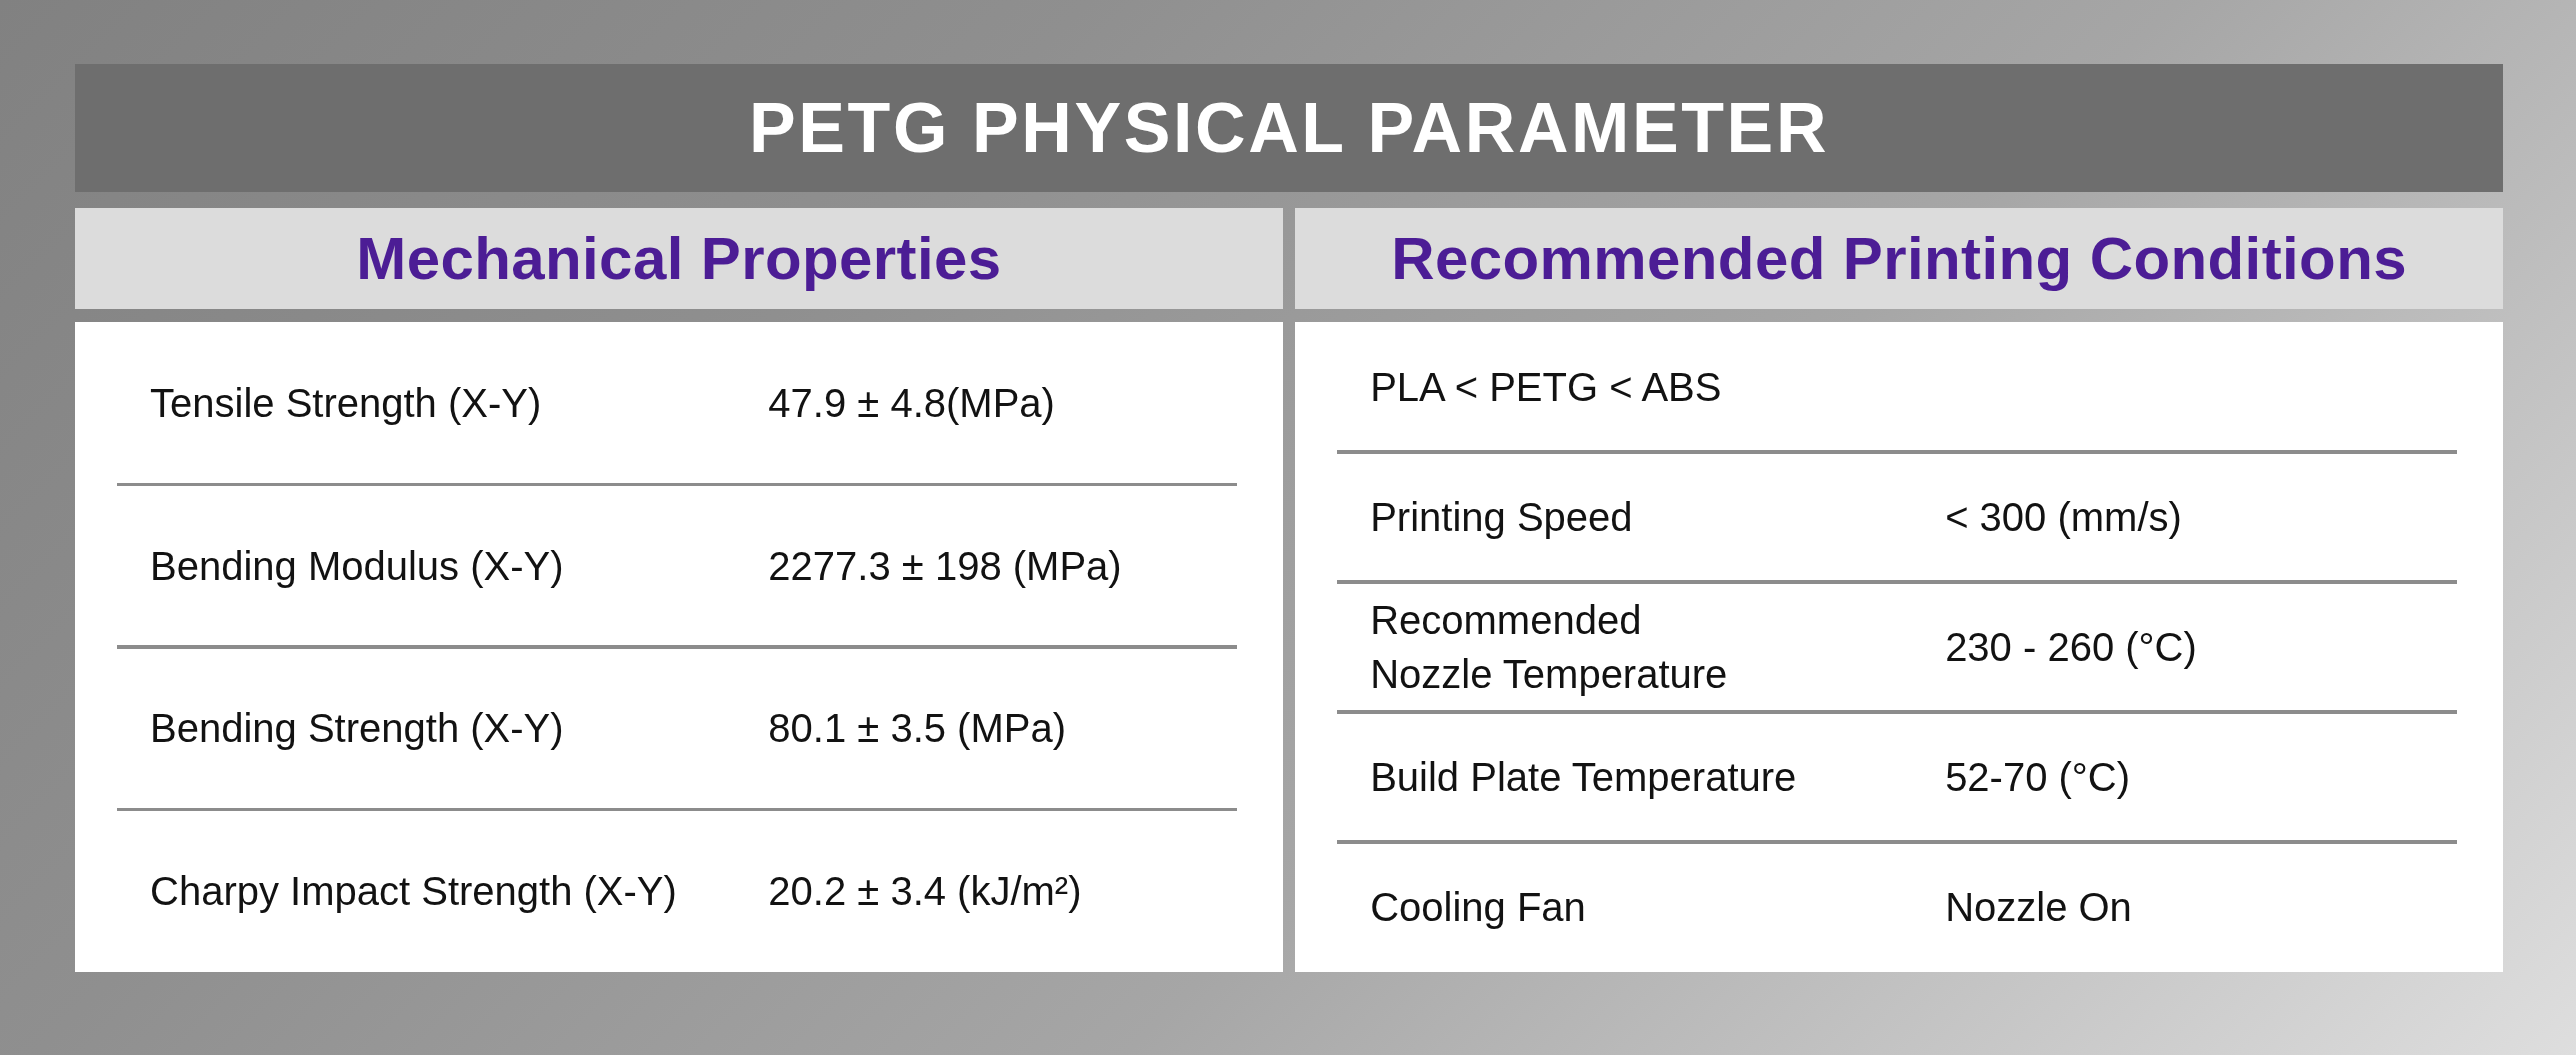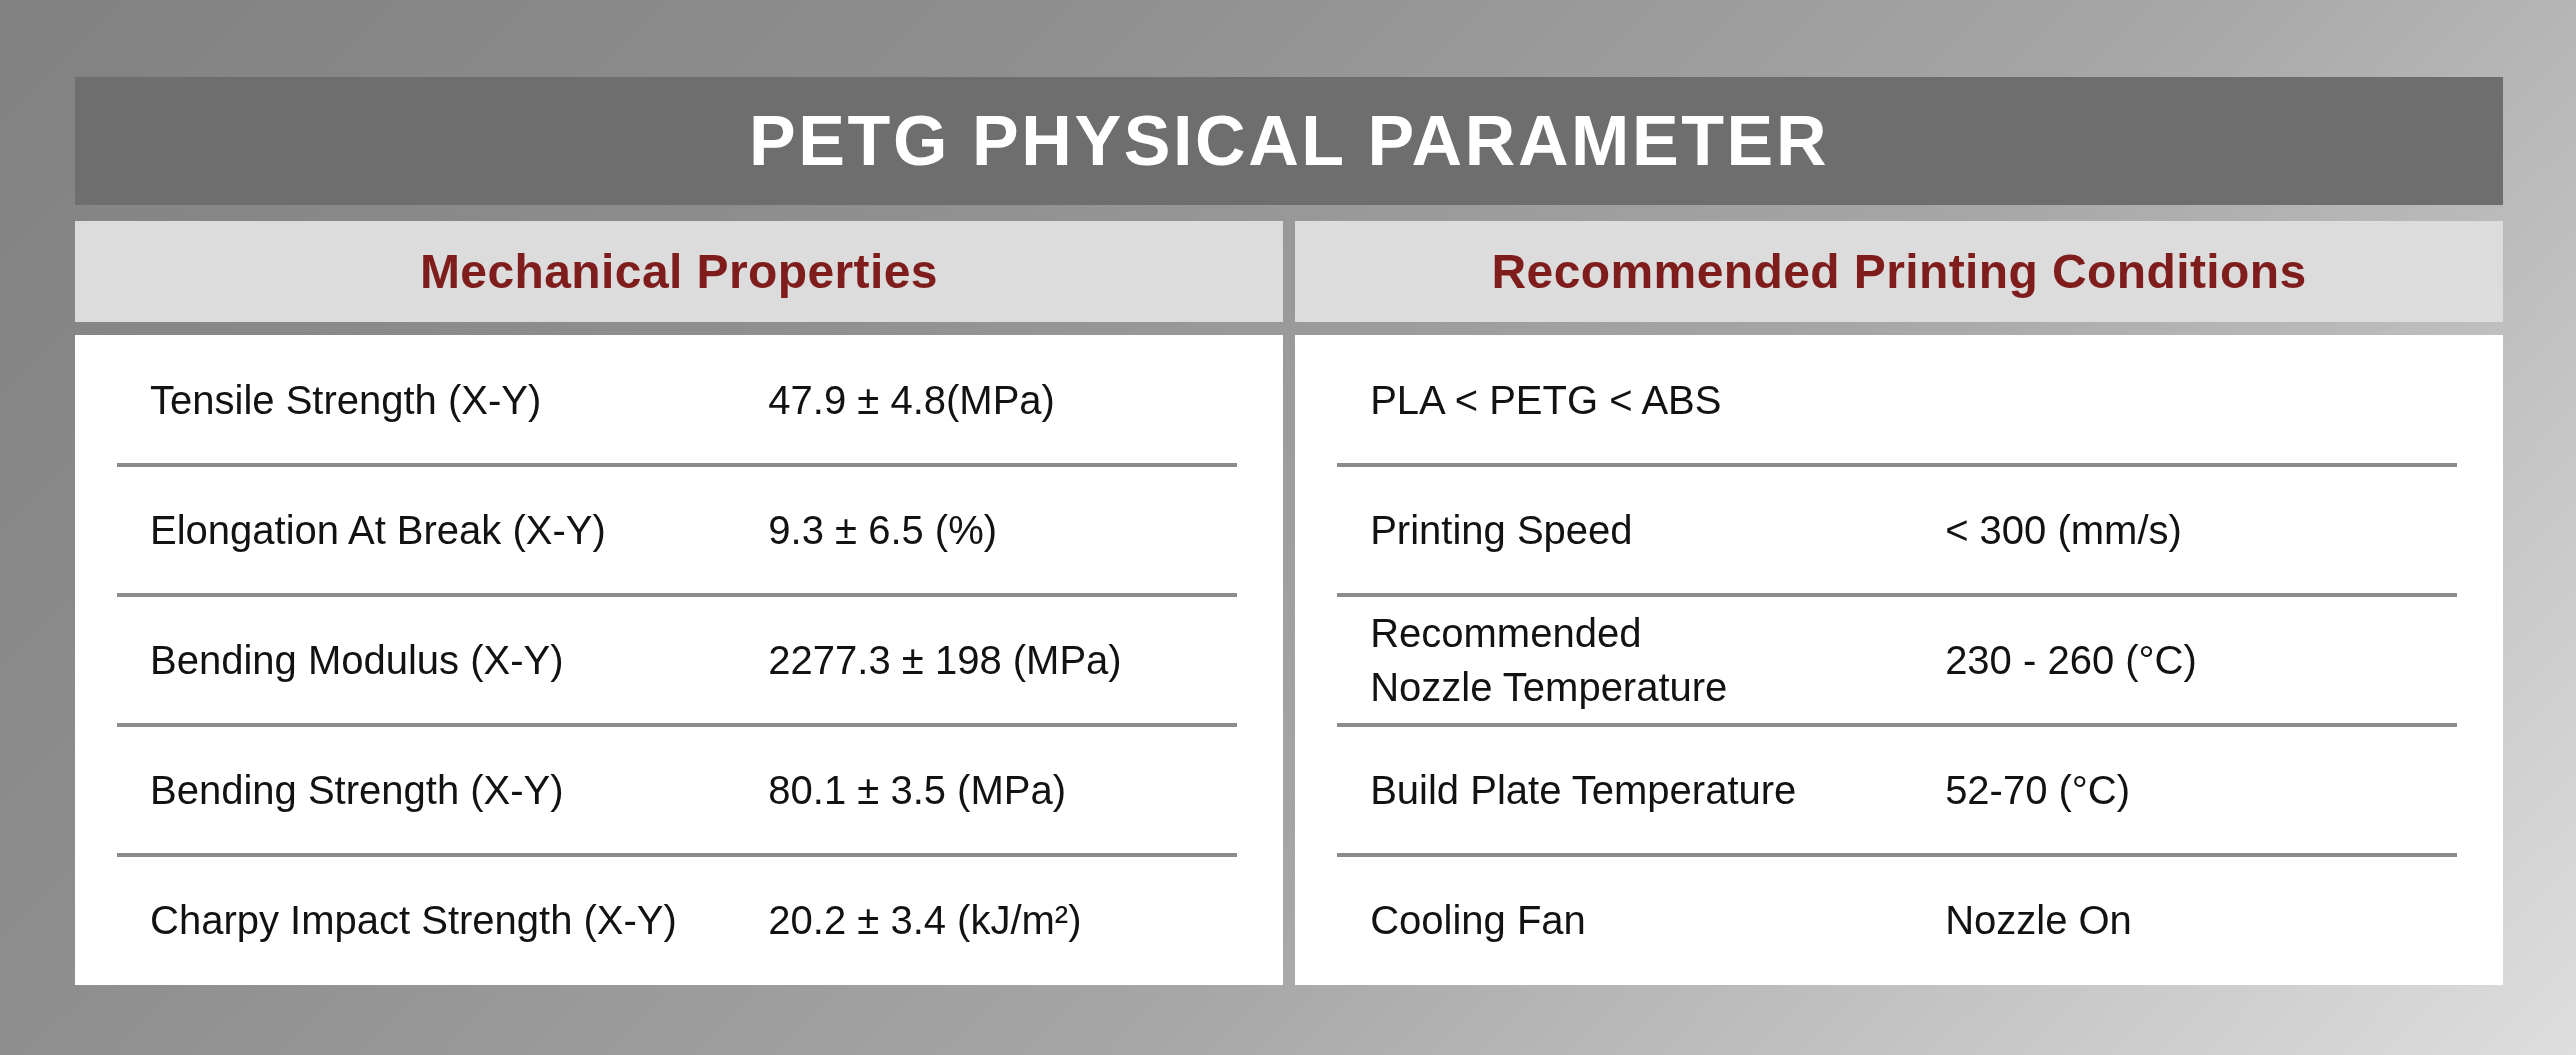--- a/index.html
+++ b/index.html
@@ -10,21 +10,21 @@
     width: 2576px;
     height: 1056px;
     background: linear-gradient(135deg, #818181 0%, #8f8f8f 30%, #a6a6a6 60%, #dedede 100%);
     font-family: "Liberation Sans", sans-serif;
     overflow: hidden;
     position: relative;
   }
   .board {
     position: absolute;
     left: 75px;
-    top: 77px;
+    top: 64px;
     width: 2428px;
     height: 908px;
     display: flex;
     flex-direction: column;
   }
   .title-bar {
     height: 128px;
     background: #6E6E6E;
     color: #FFFFFF;
     display: flex;
@@ -39,23 +39,23 @@
     gap: 12.3px;
     height: 101px;
     margin-top: 16px;
   }
   .header-cell {
     flex: 1;
     background: #DCDCDC;
     display: flex;
     align-items: center;
     justify-content: center;
-    font-size: 48px;
+    font-size: 60px;
     font-weight: 700;
-    color: #7f1d1d;
+    color: #4c1d95;
     letter-spacing: 0.4px;
   }
   .panels-row {
     display: flex;
     gap: 12.3px;
     margin-top: 13px;
     flex: 1;
   }
   .panel {
     flex: 1;
@@ -111,24 +111,20 @@
   </div>
 
   <div class="panels-row">
 
     <div class="panel panel-left">
       <div class="spec-row">
         <span class="row-label">Tensile Strength (X-Y)</span>
         <span class="row-value">47.9 ± 4.8(MPa)</span>
       </div>
       <div class="spec-row">
-        <span class="row-label">Elongation At Break (X-Y)</span>
-        <span class="row-value">9.3 ± 6.5 (%)</span>
-      </div>
-      <div class="spec-row">
         <span class="row-label">Bending Modulus (X-Y)</span>
         <span class="row-value">2277.3 ± 198 (MPa)</span>
       </div>
       <div class="spec-row">
         <span class="row-label">Bending Strength (X-Y)</span>
         <span class="row-value">80.1 ± 3.5 (MPa)</span>
       </div>
       <div class="spec-row">
         <span class="row-label">Charpy Impact Strength (X-Y)</span>
         <span class="row-value">20.2 ± 3.4 (kJ/m²)</span>

